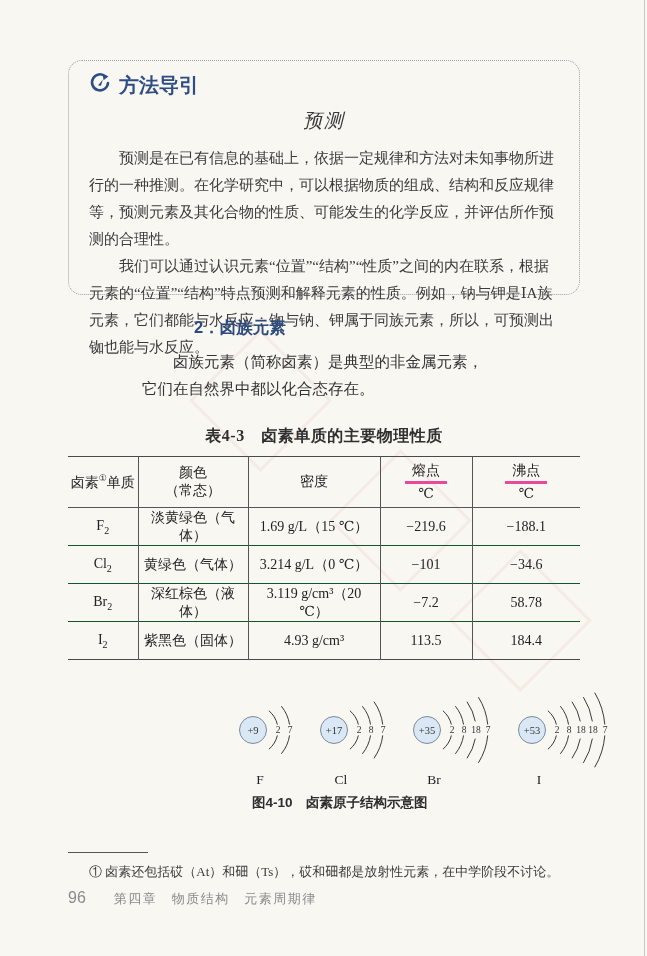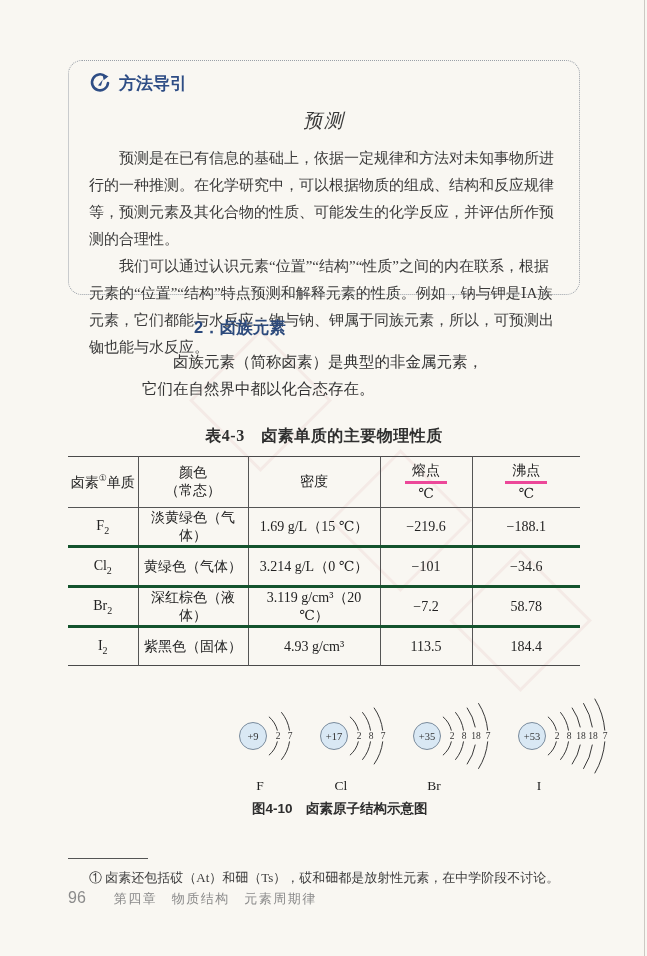--- a/index.html
+++ b/index.html
@@ -9,38 +9,38 @@
   .content{position:absolute;left:68px;top:0;width:512px;}
 
   
   .watermark{position:absolute;border:3px solid rgba(205,130,130,.10);width:95px;height:95px;transform:rotate(45deg);}
   .watermark.w1{left:210px;top:350px;}
   .watermark.w2{left:350px;top:470px;}
   .watermark.w3{left:470px;top:570px;}
 
   
   .method-box{margin-top:60px;height:235px;box-sizing:border-box;border:1.5px dotted #9aa0a8;border-radius:14px;padding:11px 20px 0;}
-  .box-header{display:flex;align-items:flex-start;gap:8px;color:#2e4d85;font-family:"Liberation Sans","DejaVu Sans",sans-serif;font-weight:bold;font-size:17px;}
+  .box-header{display:flex;align-items:flex-start;gap:8px;color:#2e4d85;font-family:"Liberation Sans","DejaVu Sans",sans-serif;font-weight:bold;font-size:20px;}
   .box-title{text-align:center;font-size:19px;color:#3a3a3a;margin:9px 0 11px;letter-spacing:2px;font-style:italic;}
   .method-box p{margin:0;font-size:15px;line-height:27px;text-indent:2em;color:#3b3b3b;}
 
   
   .body-col{margin-left:74px;width:352px;margin-top:22px;}
   .section-heading{margin:0 0 9px;padding-left:52px;font-size:16.5px;color:#2c4a7c;font-weight:bold;font-family:"Liberation Sans","DejaVu Sans",sans-serif;}
   .body-col p{margin:0;font-size:15.5px;line-height:27px;text-indent:2em;color:#333;}
 
   
   .table-caption{text-align:center;margin-top:24px;font-size:16px;color:#2f2f2f;font-weight:600;font-family:Liberation Serif, serif;letter-spacing:.5px;}
   table.props{margin-top:9px;width:512px;border-collapse:collapse;border-top:1.5px solid #4a4a4a;border-bottom:1.5px solid #4a4a4a;table-layout:fixed;}
   table.props th,table.props td{text-align:center;vertical-align:middle;font-weight:normal;font-size:14px;color:#222;padding:0 2px;}
   table.props th{height:50px;}
   table.props td{height:37px;}
   table.props th + th, table.props td + td{border-left:1px solid #555;}
   table.props thead th{border-bottom:1px solid #555;}
-  table.props tbody tr + tr td{border-top:3px solid #14532d;}
+  table.props tbody tr + tr td{border-top:1px solid #14532d;}
   .c1{width:70px;}.c2{width:110px;}.c3{width:132px;}.c4{width:92px;}.c5{width:108px;}
   .frac{display:inline-block;line-height:1.25;}
   .frac .top{display:block;border-bottom:3px solid #ec4899;padding:0 7px 1px;}
   .frac .bot{display:block;padding-top:1px;}
   sup.note{font-size:9px;vertical-align:super;}
   sub.fm{font-size:10px;}
 
   
   .atom-row{margin-top:30px;margin-left:168px;display:flex;align-items:center;gap:14px;}
   .atom{display:flex;flex-direction:column;align-items:flex-start;}

